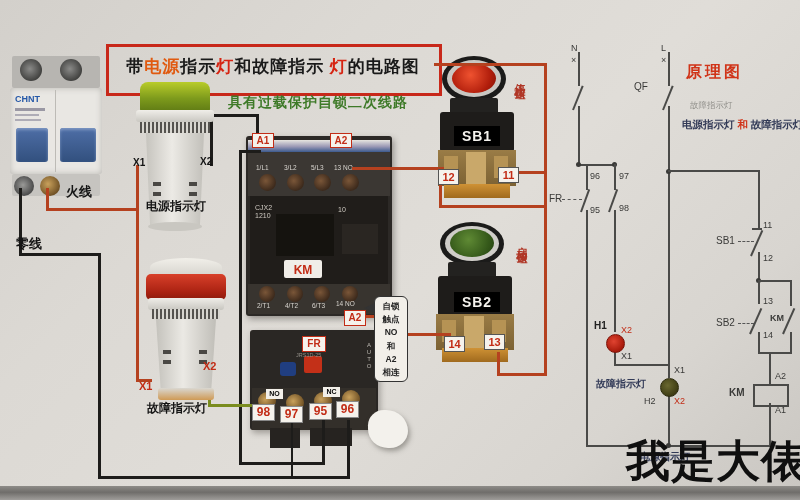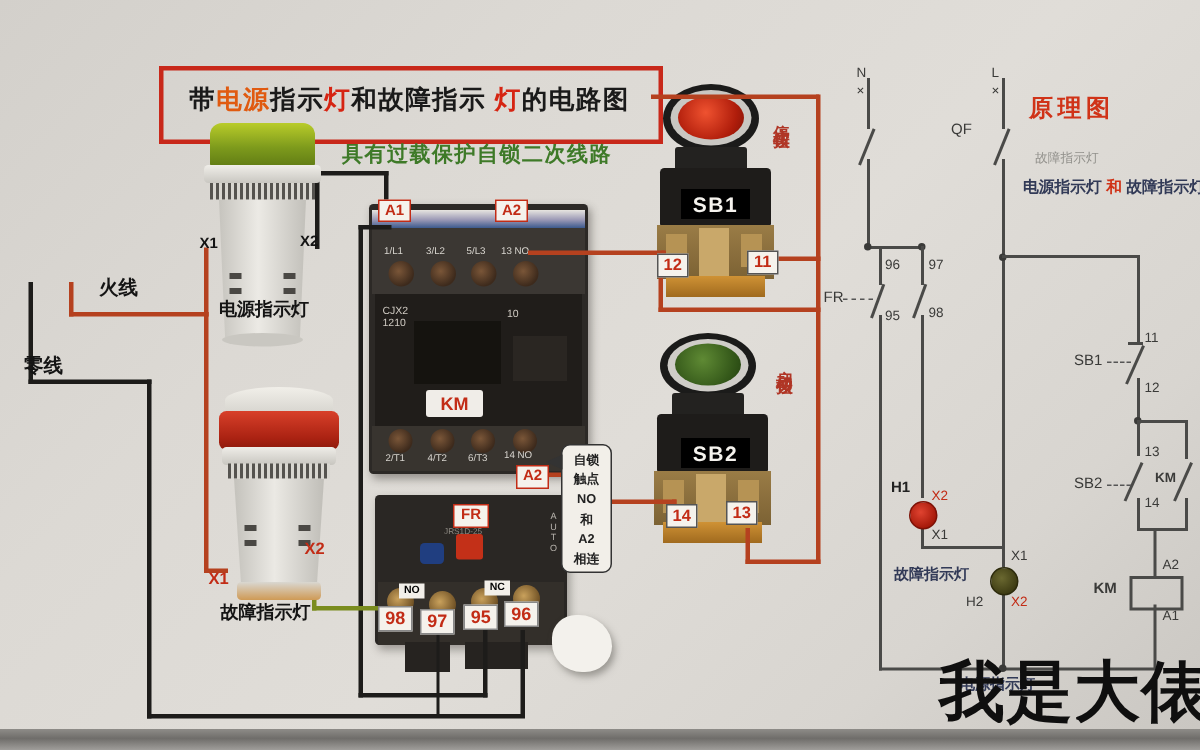--- a/index.html
+++ b/index.html
@@ -65,20 +65,36 @@
   <div class="wire wr" style="left:405px;top:315px;width:3px;height:21px;"></div>
   <div class="wire wr" style="left:405px;top:333px;width:46px;height:3px;"></div>
   <div class="wire wr" style="left:448px;top:333px;width:3px;height:10px;"></div>
 
   <div class="abs" style="left:106px;top:44px;width:330px;height:46px;border:3px solid #c8281a;z-index:2;"></div>
   <div class="abs" style="left:112px;top:55px;width:322px;z-index:4;font-size:17px;font-weight:bold;letter-spacing:1px;color:#1a1a1a;text-align:center;">
     <span>带</span><span style="color:#e05a10;">电源</span><span>指示</span><span style="color:#d62412;">灯</span><span>和故障指示 </span><span style="color:#d62412;">灯</span><span>的电路图</span>
   </div>
   <div class="abs" style="left:228px;top:94px;z-index:4;font-size:14px;font-weight:bold;letter-spacing:1px;color:#3e7a28;">具有过载保护自锁二次线路</div>
 
+  <div class="abs" style="left:8px;top:54px;width:96px;height:142px;z-index:2;">
+    <div class="abs" style="left:4px;top:2px;width:88px;height:32px;background:#b7b5b1;border-radius:2px;"></div>
+    <div class="screw" style="left:12px;top:5px;width:22px;height:22px;background:radial-gradient(circle at 45% 45%,#8a8a88,#3c3c3a 75%);"></div>
+    <div class="screw" style="left:52px;top:5px;width:22px;height:22px;background:radial-gradient(circle at 45% 45%,#8a8a88,#3c3c3a 75%);"></div>
+    <div class="abs" style="left:2px;top:34px;width:92px;height:86px;background:#e9e7e3;border-radius:2px;box-shadow:inset 0 0 6px #b9b7b2;"></div>
+    <div class="abs" style="left:47px;top:36px;width:1px;height:82px;background:#bdbbb6;"></div>
+    <div class="abs" style="left:7px;top:40px;font-size:9px;font-weight:bold;color:#2558a8;">CHNT</div>
+    <div class="abs" style="left:7px;top:54px;width:30px;height:3px;background:#9a98a4;"></div>
+    <div class="abs" style="left:7px;top:60px;width:24px;height:2px;background:#aeacb6;"></div>
+    <div class="abs" style="left:7px;top:65px;width:26px;height:2px;background:#aeacb6;"></div>
+    <div class="abs" style="left:8px;top:74px;width:32px;height:34px;background:linear-gradient(#4e6ea6,#32507e);border-radius:3px;box-shadow:inset 0 2px 3px #7d96c2;"></div>
+    <div class="abs" style="left:52px;top:74px;width:36px;height:34px;background:linear-gradient(#4e6ea6,#32507e);border-radius:3px;box-shadow:inset 0 2px 3px #7d96c2;"></div>
+    <div class="abs" style="left:4px;top:120px;width:88px;height:22px;background:#c6c4c0;border-radius:2px;"></div>
+    <div class="screw" style="left:6px;top:122px;width:20px;height:20px;background:radial-gradient(circle at 45% 45%,#9a9a98,#444 75%);"></div>
+    <div class="screw brass" style="left:32px;top:122px;width:20px;height:20px;"></div>
+  </div>
   <div class="cap" style="left:66px;top:183px;font-size:13px;">火线</div>
   <div class="cap" style="left:16px;top:235px;font-size:13px;">零线</div>
 
   <div class="abs" style="left:136px;top:82px;width:82px;height:150px;z-index:3;">
     <div class="abs" style="left:4px;top:0px;width:70px;height:30px;background:linear-gradient(#b9cc2a,#7d9a1c 55%,#5f7a14);border-radius:8px 8px 3px 3px;"></div>
     <div class="abs" style="left:0px;top:28px;width:78px;height:12px;background:linear-gradient(#f0eee9,#c9c7c1);border-radius:3px;"></div>
     <div class="abs" style="left:4px;top:40px;width:70px;height:11px;background:repeating-linear-gradient(90deg,#55534f 0 2px,#d8d6d0 2px 4px);"></div>
     <div class="abs" style="left:10px;top:51px;width:58px;height:92px;background:linear-gradient(90deg,#c6c4be,#eceae5 45%,#c2c0ba);clip-path:polygon(0 0,100% 0,93% 100%,7% 100%);"></div>
     <div class="abs" style="left:17px;top:100px;width:8px;height:4px;background:#4a4844;"></div>
     <div class="abs" style="left:17px;top:110px;width:8px;height:4px;background:#4a4844;"></div>

